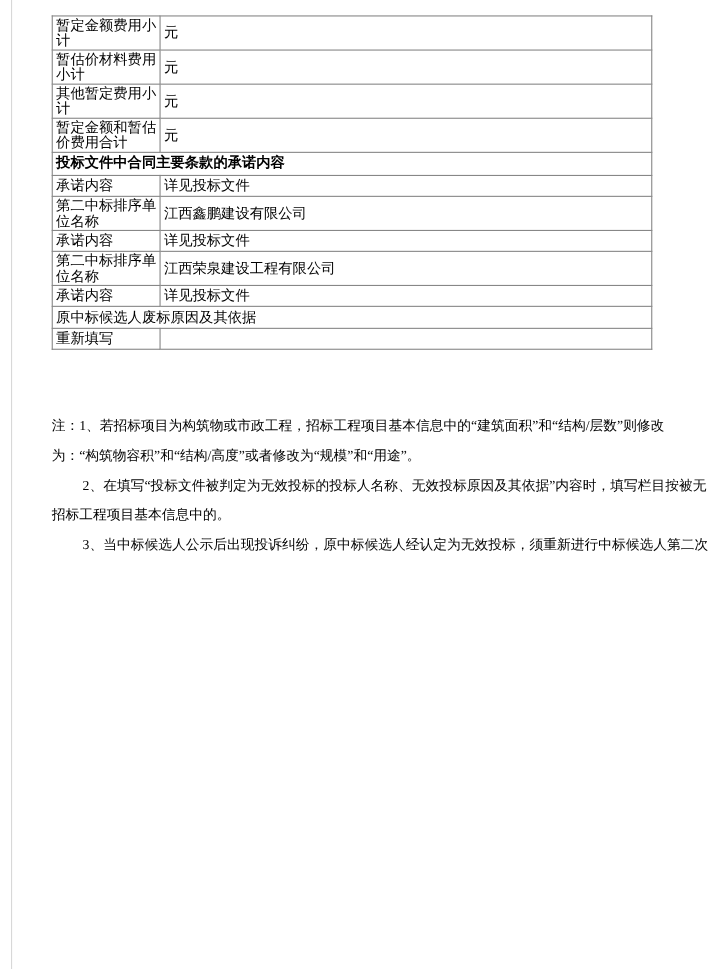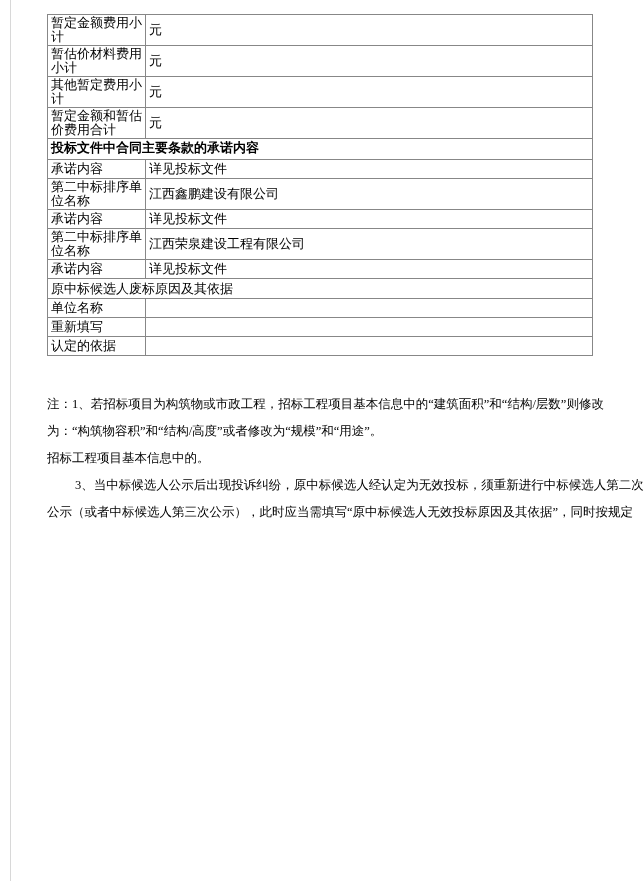--- a/index.html
+++ b/index.html
@@ -51,21 +51,20 @@
     font-size: 13px;
     text-align: left;
     height: 17px;
     padding: 1px 2px;
   }
   .notes {
     position: absolute;
     left: 47px; top: 374px;
     width: 592px;
     font-size: 12.5px;
-    margin-top: 17px;
   }
   .note-line {
     height: 27px;
     line-height: 27px;
     white-space: nowrap;
   }
   .note-line.indent { padding-left: 28px; }
 </style>
 </head>
 <body>
@@ -119,34 +118,26 @@
       <tr class="h19">
         <td class="lbl">承诺内容</td>
         <td class="val">详见投标文件</td>
       </tr>
 
       <tr>
         <td colspan="2" class="hdr-serif">原中标候选人废标原因及其依据</td>
       </tr>
 
       <tr class="h19">
-        <td class="lbl">单位名称</td>
-        <td class="val"></td>
-      </tr>
-      <tr class="h19">
         <td class="lbl">重新填写</td>
-        <td class="val"></td>
-      </tr>
-      <tr class="h19">
-        <td class="lbl">认定的依据</td>
         <td class="val"></td>
       </tr>
     </tbody>
   </table>
 
   <div class="notes">
     <div class="note-line">注：1、若招标项目为构筑物或市政工程，招标工程项目基本信息中的“建筑面积”和“结构/层数”则修改</div>
     <div class="note-line">为：“构筑物容积”和“结构/高度”或者修改为“规模”和“用途”。</div>
+    <div class="note-line indent">2、在填写“投标文件被判定为无效投标的投标人名称、无效投标原因及其依据”内容时，填写栏目按被无</div>
     <div class="note-line">招标工程项目基本信息中的。</div>
     <div class="note-line indent">3、当中标候选人公示后出现投诉纠纷，原中标候选人经认定为无效投标，须重新进行中标候选人第二次</div>
-    <div class="note-line">公示（或者中标候选人第三次公示），此时应当需填写“原中标候选人无效投标原因及其依据”，同时按规定</div>
   </div>
 </div>
 
 </body></html>

